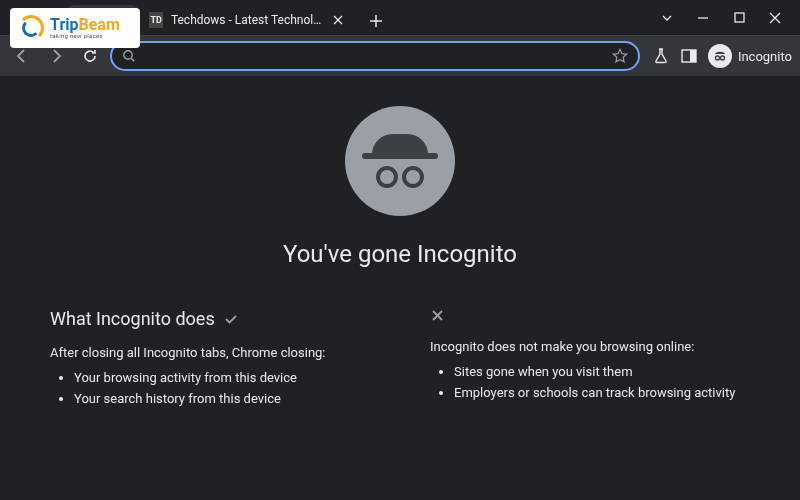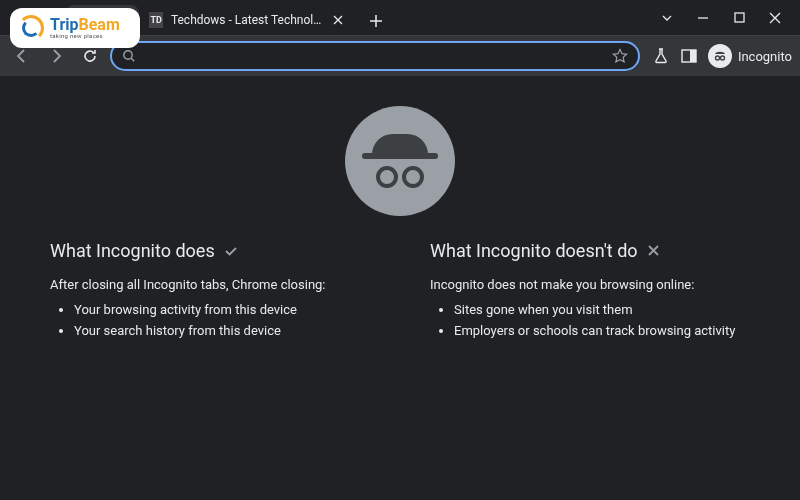--- a/index.html
+++ b/index.html
@@ -194,21 +194,21 @@
   padding-left: 24px;
   font-size: 13px;
   color: #e8eaed;
 }
 .col li { margin-bottom: 6px; }
 .logo-overlay {
   position: absolute;
   top: 8px; left: 10px;
   width: 130px; height: 40px;
   background: #fff;
-  border-radius: 12px;
+  border-radius: 4px;
   display: flex;
   align-items: center;
   padding: 3px 8px;
   gap: 6px;
   z-index: 10;
 }
 .logo-mark {
   width: 26px; height: 26px;
   position: relative;
 }
@@ -356,40 +356,40 @@
 </div>
 
 <div class="content">
   <div class="hero-icon">
     <div class="hat"></div>
     <div class="glasses">
       <div class="lens"></div>
       <div class="lens"></div>
     </div>
   </div>
+  <h1 class="heading">You've gone Incognito</h1>
 
   <div class="columns">
     <div class="col">
       <div class="col-title">
         <span>What Incognito does</span>
         <span>
           <svg width="16" height="16" viewBox="0 0 16 16">
               <path d="M3 8l3.5 3.5L13 5" stroke="#9aa0a6" stroke-width="1.8" fill="none"></path>
             </svg>
         </span>
       </div>
       <div class="col-sub">After closing all Incognito tabs, Chrome closing:</div>
       <ul>
         <li>Your browsing activity from this device</li>
         <li>Your search history from this device</li>
       </ul>
     </div>
     <div class="col">
       <div class="col-title">
-        <span>What Incognito doesn't do</span>
         <span>
           <svg width="15" height="15" viewBox="0 0 15 15">
               <path d="M3 3l9 9M12 3l-9 9" stroke="#9aa0a6" stroke-width="1.8"></path>
             </svg>
         </span>
       </div>
       <div class="col-sub">Incognito does not make you browsing online:</div>
       <ul>
         <li>Sites gone when you visit them</li>
         <li>Employers or schools can track browsing activity</li>

